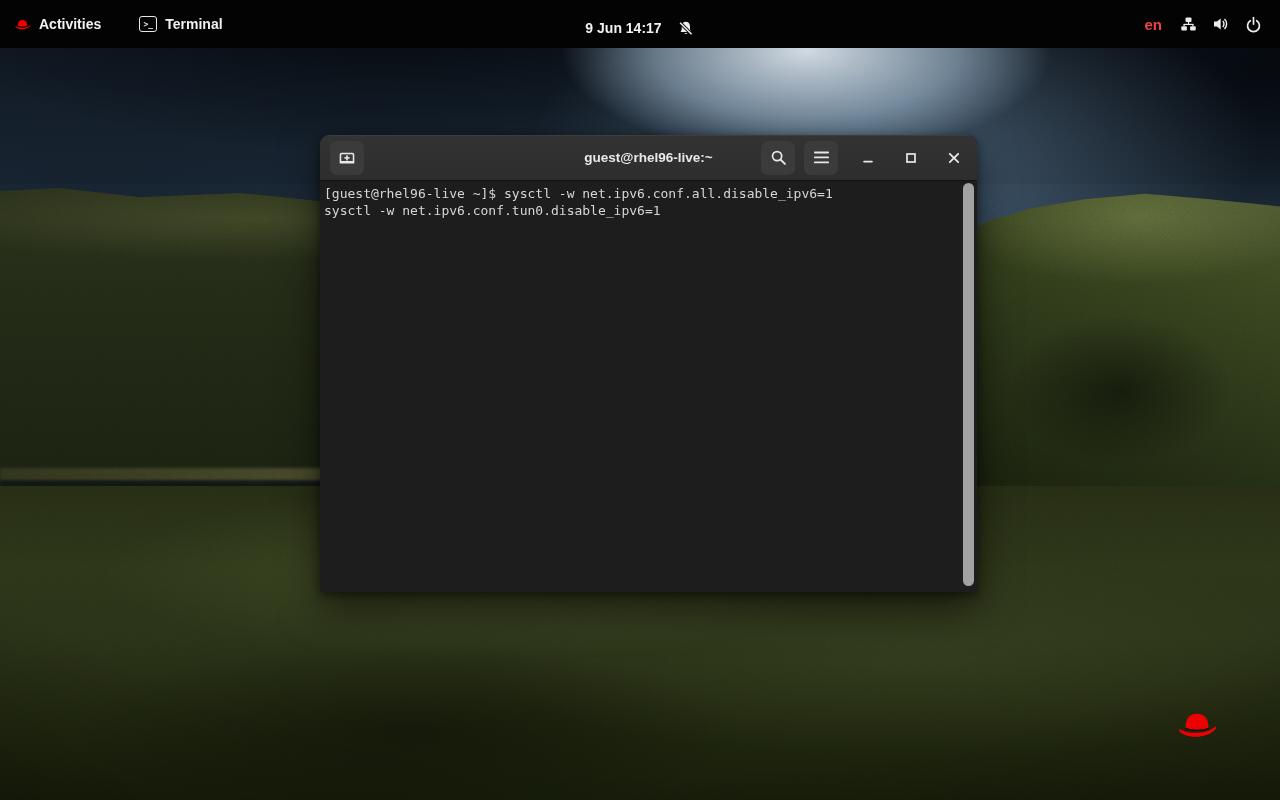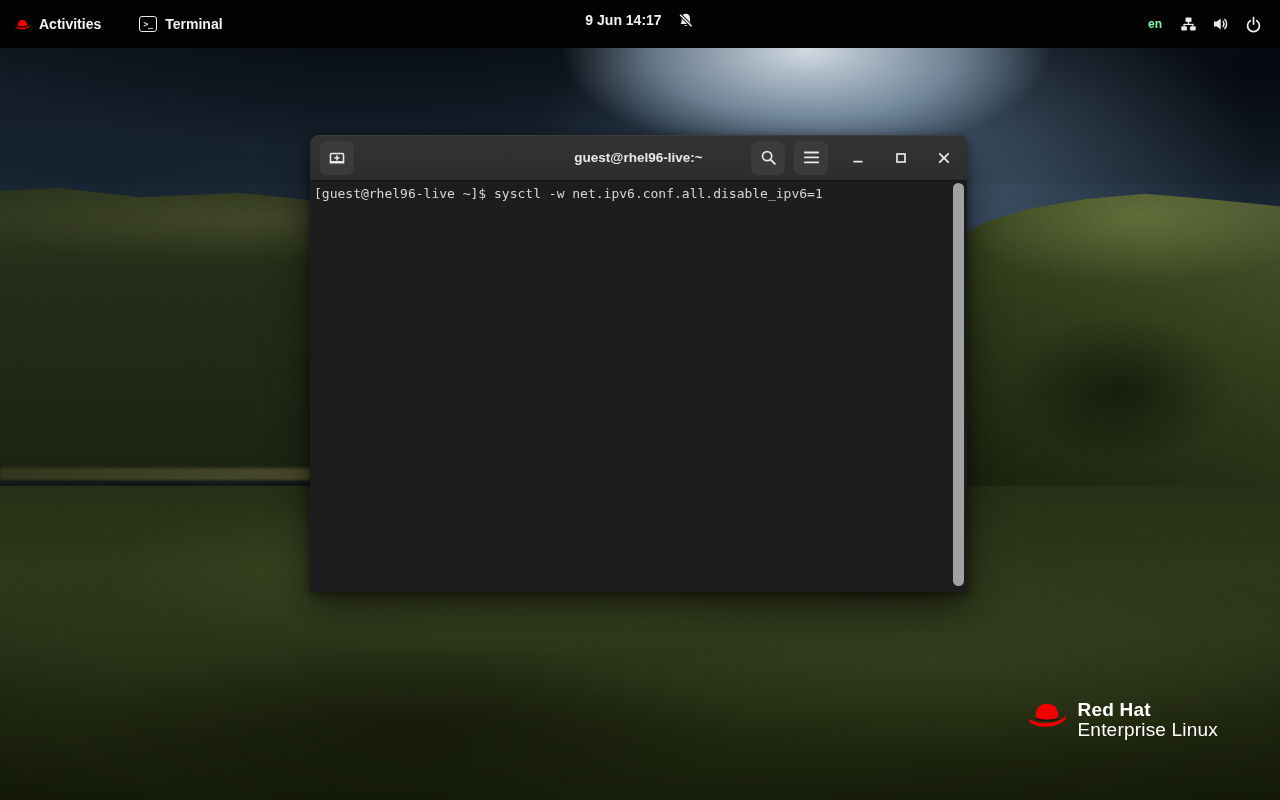--- a/index.html
+++ b/index.html
@@ -50,29 +50,29 @@
     radial-gradient(120% 105% at 52% 38%, transparent 55%, rgba(0,0,0,.38) 88%, rgba(0,0,0,.55) 100%);}
 
   
   .topbar{position:absolute;left:0;top:0;width:1280px;height:48px;background:var(--topbar-bg,#030303);
     display:flex;align-items:center;color:#f1f1f1;font-size:14px;font-weight:700;z-index:50;}
   .tb-left{display:flex;align-items:center;gap:38px;padding-left:14px;}
   .tb-item{display:flex;align-items:center;gap:8px;cursor:default;}
   .term-glyph{display:inline-flex;align-items:center;justify-content:center;width:18px;height:16px;
     border:1.5px solid #e8e8e8;border-radius:3px;font-family:"DejaVu Sans Mono",monospace;
     font-size:8px;font-weight:700;color:#e8e8e8;letter-spacing:0;}
-  .tb-center{position:absolute;left:50%;top:4px;height:32px;transform:translateX(-50%);
+  .tb-center{position:absolute;left:50%;top:12px;height:32px;transform:translateX(-50%);
     display:flex;align-items:center;gap:16px;}
   .tb-right{margin-left:auto;display:flex;align-items:center;gap:18px;padding-right:18px;}
-  .tb-right .lang{font-size:12px;font-weight:700;color:#86efac;}
+  .tb-right .lang{font-size:15px;font-weight:700;color:#ef4444;}
   .sysicons{display:flex;align-items:center;gap:15px;}
   svg.sym{display:block;}
 
   
-  .window{position:absolute;left:310px;top:135px;width:657px;height:457px;border-radius:9px 9px 2px 2px;
+  .window{position:absolute;left:320px;top:135px;width:657px;height:457px;border-radius:9px 9px 2px 2px;
     box-shadow:0 16px 40px rgba(0,0,0,.55), 0 3px 10px rgba(0,0,0,.45);z-index:40;overflow:hidden;
     background:var(--terminal-bg,#1d1d1d);}
   .titlebar{position:relative;height:46px;background:linear-gradient(180deg,#333 0%,var(--titlebar-bg,#2e2e2e) 90%);
     border-bottom:1px solid #151515;display:flex;align-items:center;padding:0 10px;
     box-shadow:inset 0 1px 0 rgba(255,255,255,.05);}
   .tb-btn{width:34px;height:34px;border-radius:7px;background:var(--titlebar-button-bg,#3b3b3b);
     display:flex;align-items:center;justify-content:center;border:none;cursor:pointer;}
   .win-title{position:absolute;left:50%;transform:translateX(-50%);font-size:13.5px;font-weight:700;
     color:var(--window-title-text,#e8e8e8);white-space:nowrap;}
   .tb-controls{margin-left:auto;display:flex;align-items:center;gap:9px;}
@@ -113,24 +113,20 @@
     </svg>
     <div class="vignette"></div>
   </div>
 
   <div class="branding">
     <svg width="42" height="30" viewBox="0 0 48 34" class="sym">
       <path fill="var(--accent-red,#e00)" d="M11 19 C11 8.5 16.5 4 24 4 C31.5 4 37 8.5 37 19 L37 20.5 C32 23.5 16 23.5 11 20.5 Z"></path>
       <path fill="var(--accent-red,#e00)" d="M4 21.5 C14 28 34 27.5 44 19.5 C46.4 17.6 46.8 20 44.6 22.4 C38 29.5 23 32.5 12 29 C5.5 27 2.5 23.5 4 21.5 Z"></path>
       <path fill="#0e0e0e" d="M11 20.2 C16 23.2 32 23.2 37 20.2 L37 21.6 C31 24.4 17 24.4 11 21.6 Z"></path>
     </svg>
-    <div class="brand-text">
-      <div class="brand-line1">Red Hat</div>
-      <div class="brand-line2">Enterprise Linux</div>
-    </div>
   </div>
 
   <div class="topbar">
     <div class="tb-left">
       <div class="tb-item">
         <svg width="17" height="13" viewBox="0 0 48 34" class="sym">
           <path fill="var(--accent-red,#e00)" d="M11 19 C11 8.5 16.5 4 24 4 C31.5 4 37 8.5 37 19 L37 20.5 C32 23.5 16 23.5 11 20.5 Z"></path>
           <path fill="var(--accent-red,#e00)" d="M4 21.5 C14 28 34 27.5 44 19.5 C46.4 17.6 46.8 20 44.6 22.4 C38 29.5 23 32.5 12 29 C5.5 27 2.5 23.5 4 21.5 Z"></path>
         </svg>
         <span>Activities</span>
@@ -212,17 +208,18 @@
         <button class="winctl">
           <svg width="16" height="16" viewBox="0 0 16 16" class="sym">
             <line x1="3.8" y1="3.8" x2="12.2" y2="12.2" stroke="#e8e8e8" stroke-width="1.8" stroke-linecap="round"></line>
             <line x1="12.2" y1="3.8" x2="3.8" y2="12.2" stroke="#e8e8e8" stroke-width="1.8" stroke-linecap="round"></line>
           </svg>
         </button>
       </div>
     </div>
     <div class="terminal-body">
       <div class="tline">[guest@rhel96-live ~]$ sysctl -w net.ipv6.conf.all.disable_ipv6=1</div>
+      <div class="tline">sysctl -w net.ipv6.conf.tun0.disable_ipv6=1</div>
       <div class="scrollbar"></div>
     </div>
   </div>
 
 </div>
 
 </body></html>

